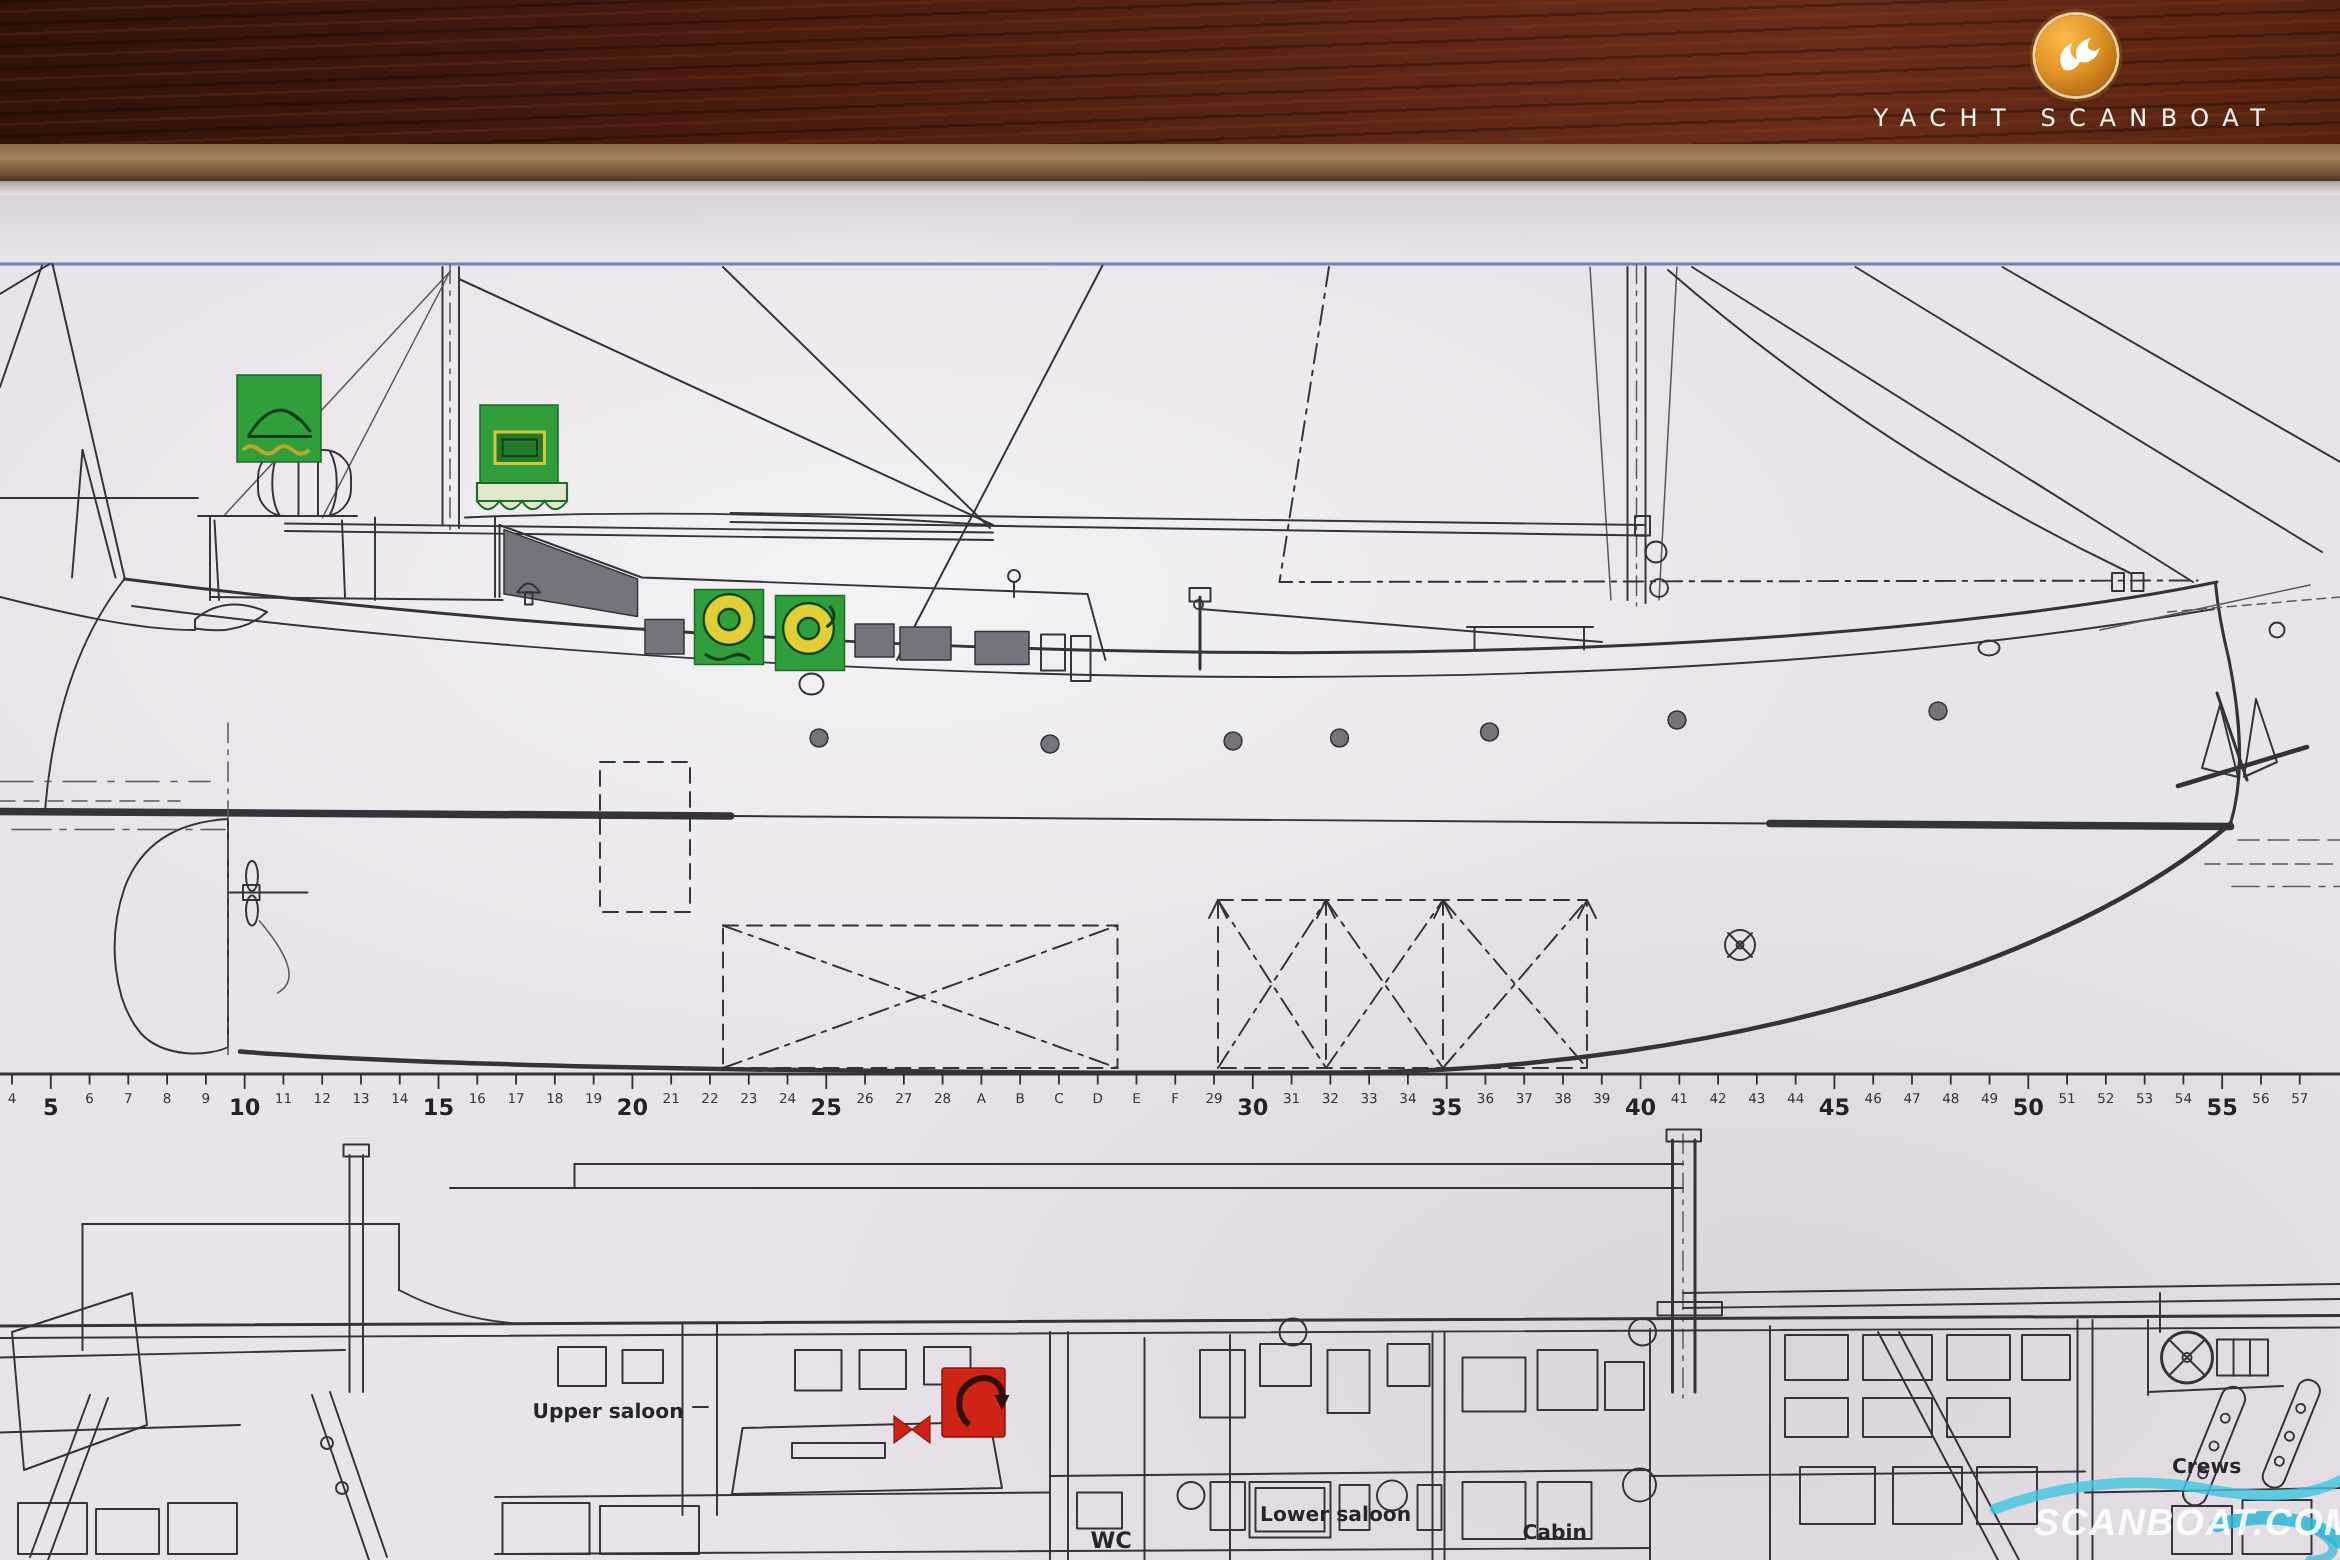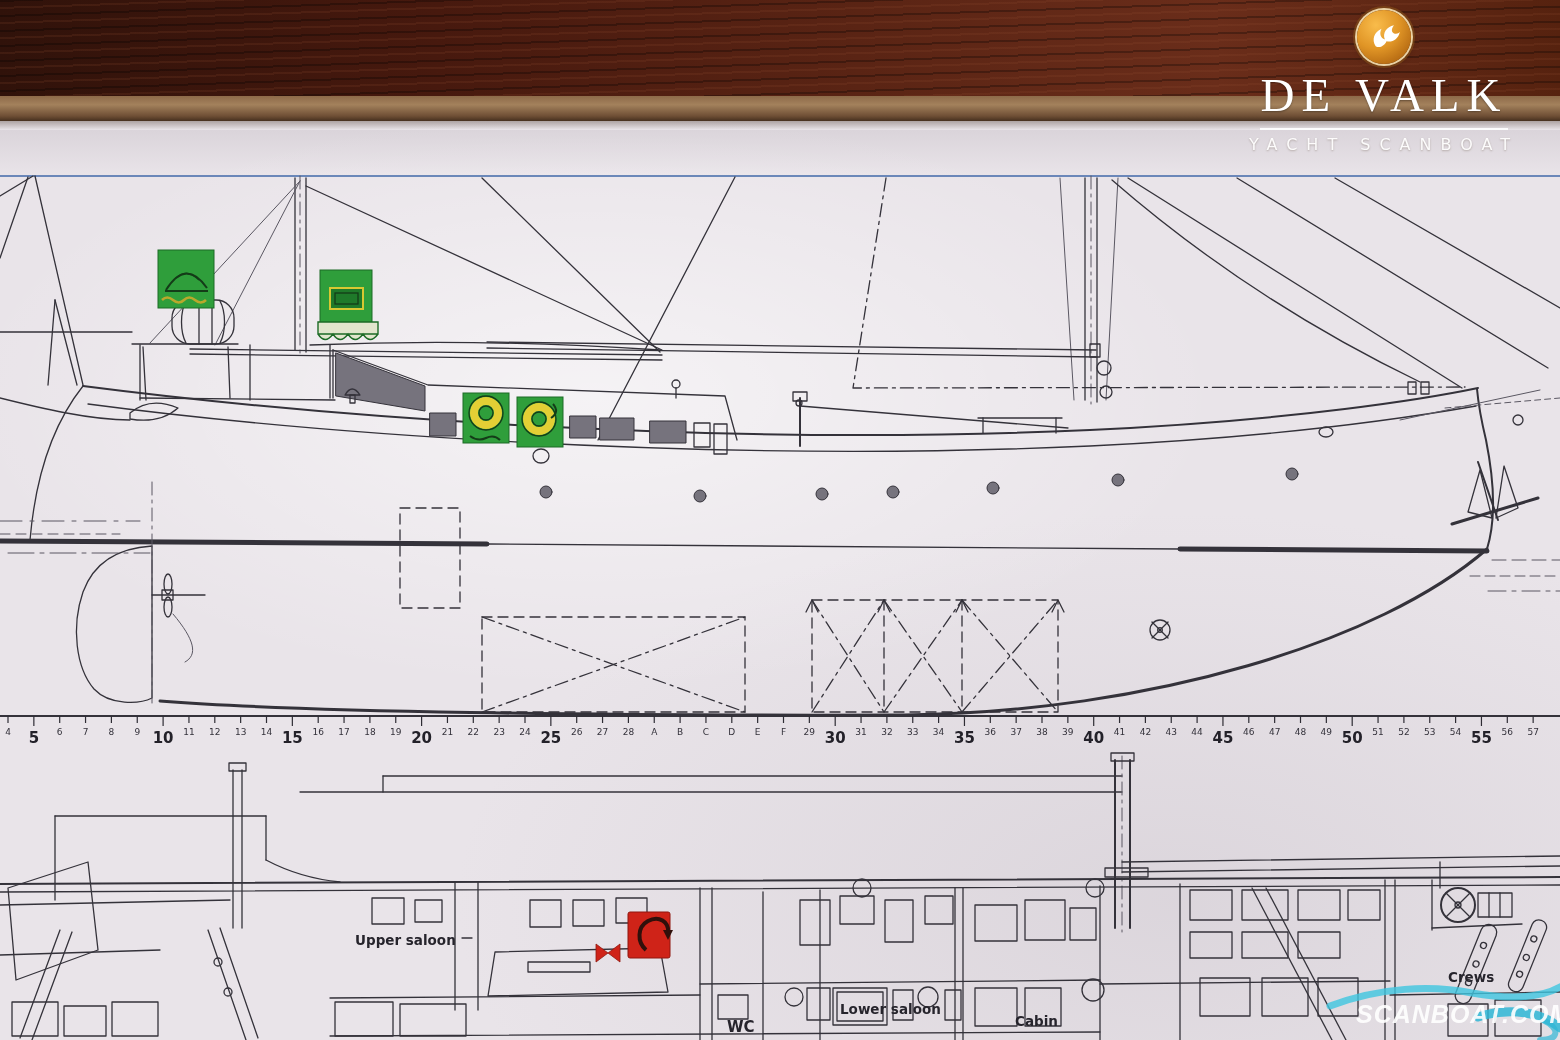--- a/index.html
+++ b/index.html
@@ -70,21 +70,20 @@
   <div class="margin-band"></div>
   <div class="blue-line"></div>
 
   <div class="logo">
     <div class="logo-badge">
       <svg width="40" height="40" viewBox="0 0 48 48" aria-hidden="true">
         <path fill="#ffffff" d="M14,35 C9,27 12,18 21,14 C18,20 20,25 25,27 C22,19 27,12 36,10
                  C32,15 33,19 37,20 C40,21 43,18 43,18 C41,27 33,31 27,29 C25,34 19,38 14,35 Z"></path>
       </svg>
     </div>
-    <div><span class="logo-name">DE VALK</span></div>
     <div class="logo-tagline">YACHT SCANBOAT</div>
   </div>
 
   <svg class="plan" width="1560" height="1040" viewBox="0 0 1560 1040">
 
     <g>
 
       <g class="ink">
         <line x1="295" y1="178" x2="295" y2="350"></line>
         <line x1="306" y1="178" x2="306" y2="352"></line>

